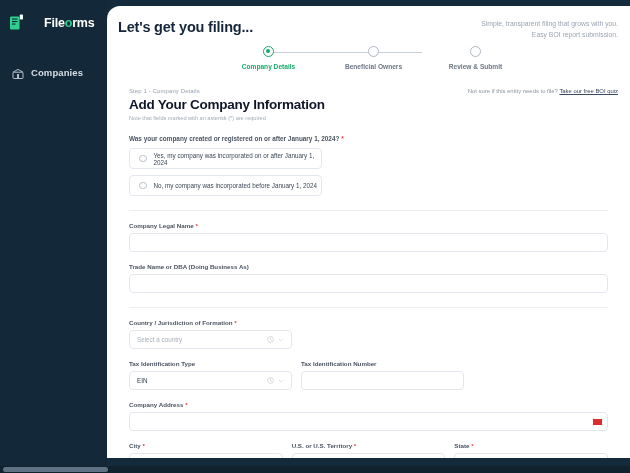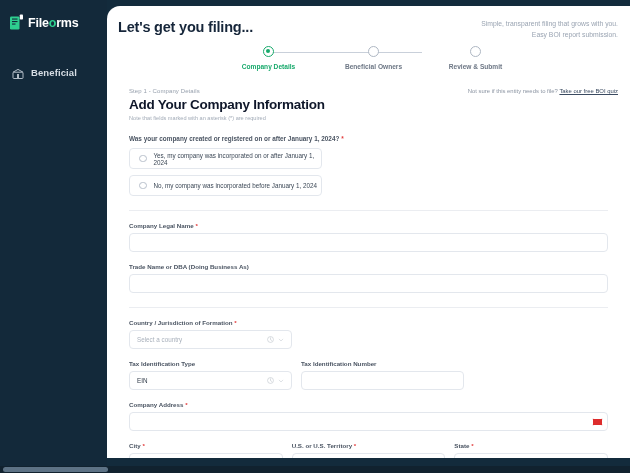--- a/index.html
+++ b/index.html
@@ -12,21 +12,21 @@
   body { position: relative; }
 
   
   #sidebar {
     position: absolute; left: 0; top: 0;
     width: 107px; height: 466px;
     background: #13293a;
     padding-top: 10px;
   }
   .logo-row {
-    display: flex; align-items: center; gap: 4px;
+    display: flex; align-items: center; gap: 20px;
     padding: 4px 8px 0 9px;
     text-align: right;
   }
   .logo-mark { position: relative; width: 15px; height: 17px; flex: none; }
   .logo-text { font-size: 12.5px; font-weight: 700; letter-spacing: -0.2px; color: #ffffff; }
   .logo-text .o-accent { color: #2ecf8f; }
 
   .side-nav { margin-top: 29px; }
   .side-item {
     display: flex; align-items: center; gap: 7px;
@@ -196,21 +196,21 @@
 
   <div class="side-nav">
     <div class="side-item">
       <span class="side-ico">
         <svg viewBox="0 0 12 12" width="12" height="12">
           <rect x="1" y="4.2" width="10" height="6.3" rx="0.7" fill="none" stroke="#cfd7e0" stroke-width="1"></rect>
           <path d="M1 4.2 L6 1.4 L11 4.2" fill="none" stroke="#cfd7e0" stroke-width="1" stroke-linejoin="round"></path>
           <rect x="5" y="6" width="2" height="4.5" fill="#cfd7e0"></rect>
         </svg>
       </span>
-      <span class="side-lbl">Beneficial</span>
+      <span class="side-lbl">Companies</span>
     </div>
   </div>
 </div>
 
 <div id="panel">
 
   <div class="hdr">
     <div class="hdr-title">Let's get you filing...</div>
     <div class="hdr-tag">
       <div>Simple, transparent filing that grows with you.</div>

